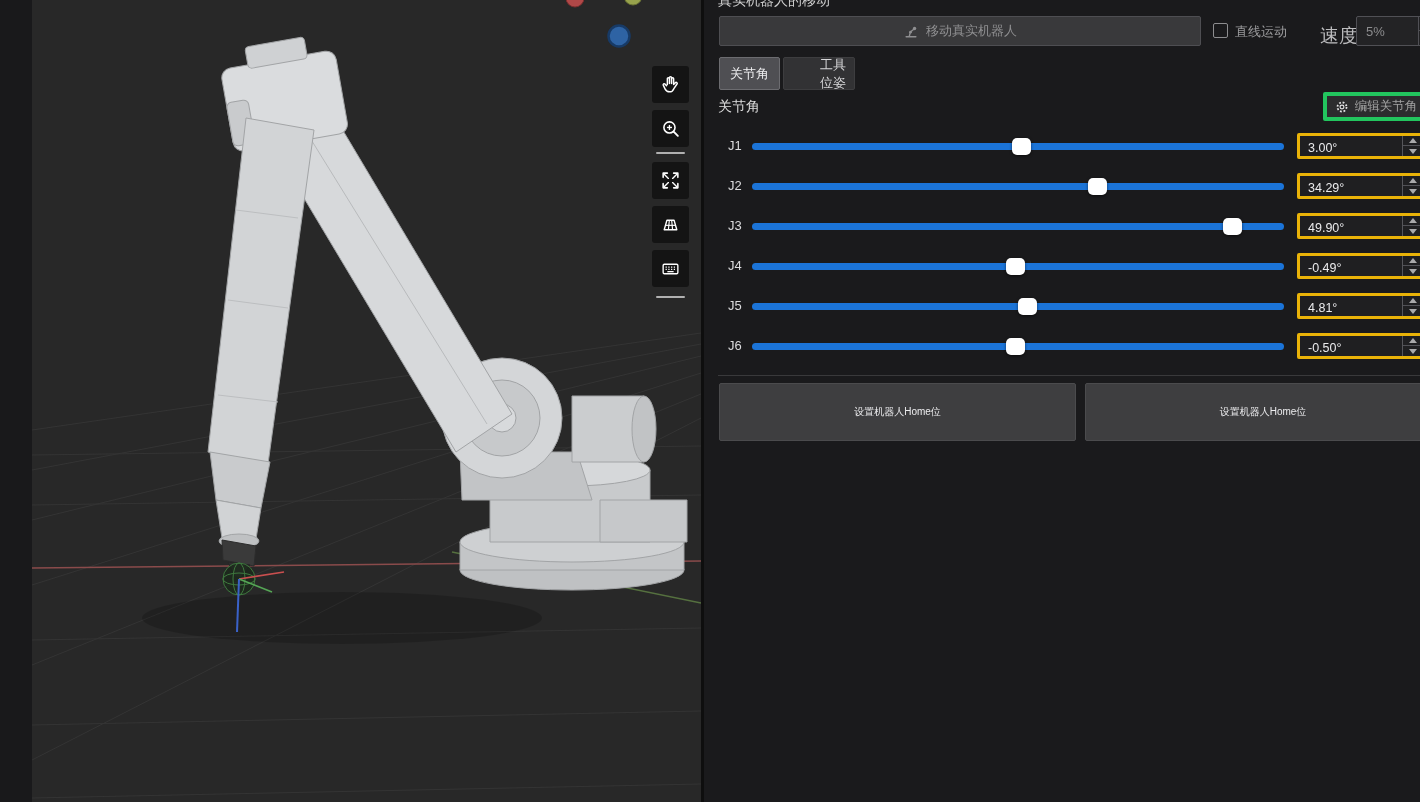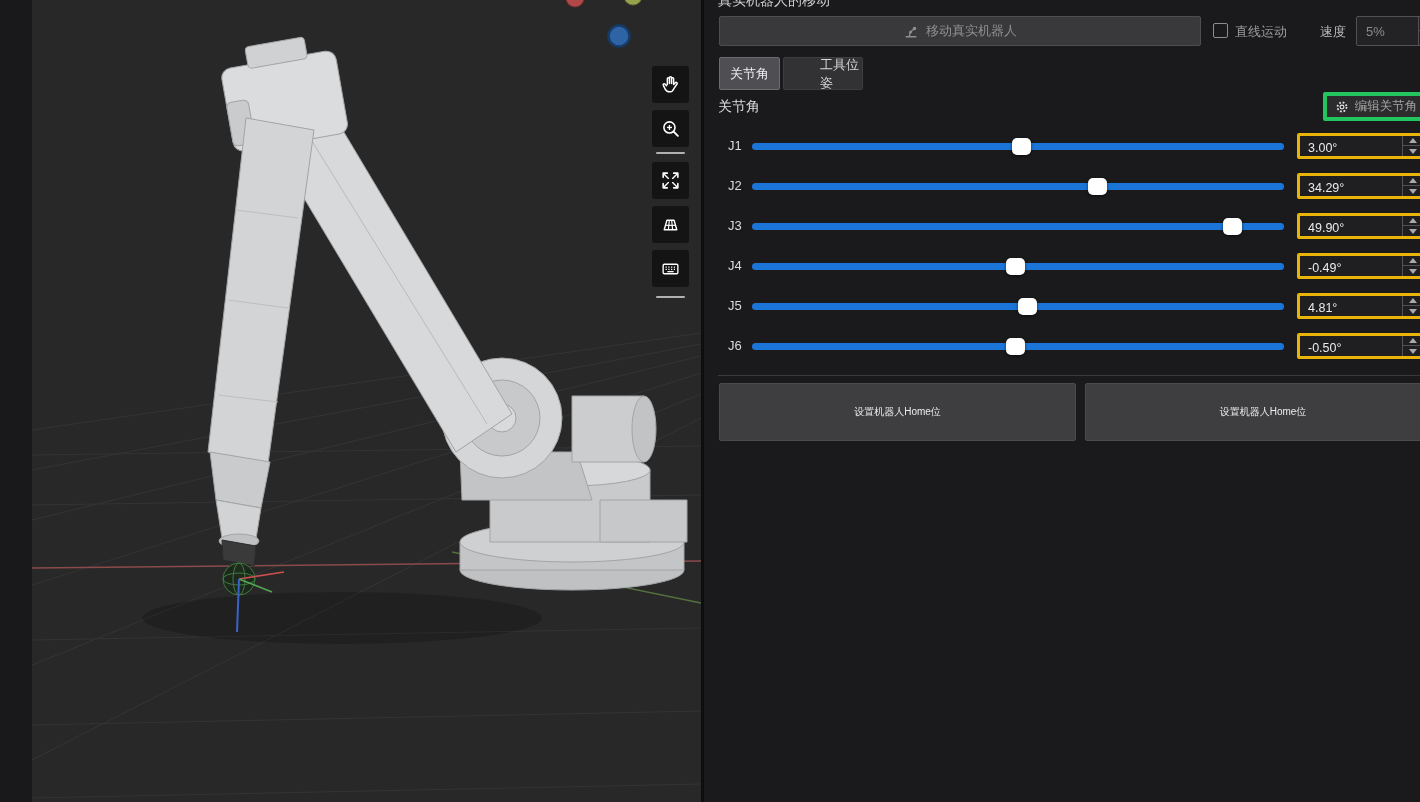--- a/index.html
+++ b/index.html
@@ -20,35 +20,35 @@
   
   .panel { position:relative; width:748px; height:802px; background:#1a1a1c; flex:none; overflow:hidden; }
   .panel-header { position:absolute; left:14px; top:-8px; font-size:14px; color:#cfcfcf; white-space:nowrap; }
 
   .move-btn { position:absolute; left:15px; top:16px; width:482px; height:30px;
               background:#39393b; border:1px solid #4e4e52; border-radius:2px;
               color:#8f8f91; font-size:13px; display:flex; align-items:center; justify-content:center; gap:7px; cursor:default; }
   .checkbox { position:absolute; left:509px; top:23px; width:15px; height:15px;
               border:1px solid #8d8d8f; border-radius:2px; background:transparent; cursor:pointer; }
   .chk-label { position:absolute; left:531px; top:23px; font-size:13px; color:#9b9b9d; }
-  .speed-label { position:absolute; left:616px; top:23px; font-size:13px; color:#bcbcbe; }
+  .speed-label { position:absolute; left:616px; top:23px; font-size:19px; color:#bcbcbe; }
   .spinbox { position:absolute; left:652px; top:16px; width:83px; height:30px;
              background:#232325; border:1px solid #505055; border-radius:2px; }
   .spinbox .sval { position:absolute; left:9px; top:7px; font-size:13px; color:#8c8c8e; }
   .spincol { position:absolute; right:0; top:0; bottom:0; width:20px; border-left:1px solid #505055; }
   .spincol .half { position:absolute; left:0; right:0; height:50%; display:flex; align-items:center; justify-content:center; cursor:pointer; }
   .spincol .up { top:0; border-bottom:1px solid #505055; }
   .spincol .dn { bottom:0; }
   .tri-up { width:0; height:0; border-left:4px solid transparent; border-right:4px solid transparent; border-bottom:5px solid #a9a9ab; }
   .tri-dn { width:0; height:0; border-left:4px solid transparent; border-right:4px solid transparent; border-top:5px solid #a9a9ab; }
 
   .tab { position:absolute; top:57px; height:33px; font-size:13px; border-radius:2px;
          display:flex; align-items:center; justify-content:center; cursor:pointer; }
   .tab.active { left:15px; width:61px; background:#4f4f53; border:1px solid #6c6c70; color:#f0f0f2; }
-  .tab.inactive { left:79px; width:80px; background:#323234; border:1px solid #3d3d3f; color:#d6d6d8;padding-left:36px; }
+  .tab.inactive { left:79px; width:72px; background:#323234; border:1px solid #3d3d3f; color:#d6d6d8;padding-left:36px; }
 
   .section-title { position:absolute; left:14px; top:98px; font-size:14px; color:#dedede; }
   .edit-btn { position:absolute; left:619px; top:92px; width:106px; height:29px;
               background:#2c2c2e; border:4px solid #22c55e; border-radius:2px; color:#a3a3a3;
               font-size:12.5px; display:flex; align-items:center; justify-content:center; gap:6px; cursor:pointer; }
 
   .joint-row { position:absolute; left:0; width:748px; height:40px; }
   .jlabel { position:absolute; left:24px; top:12px; font-size:13px; color:#dcdcde; }
   .slider { position:absolute; left:48px; top:16.5px; width:532px; height:7px;
             background:var(--accent,#1b74d8); border-radius:3.5px; cursor:pointer; }

